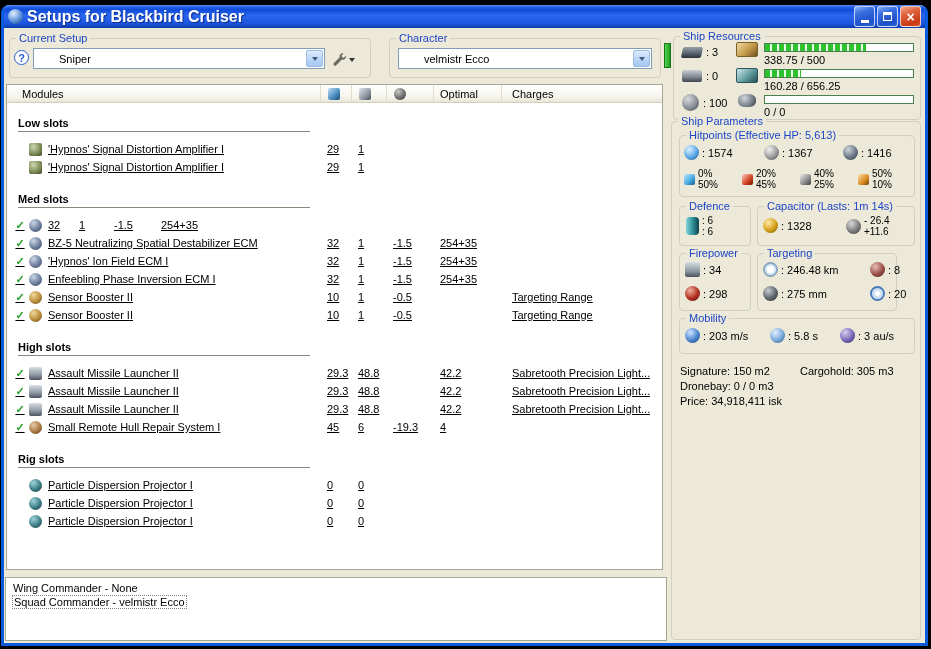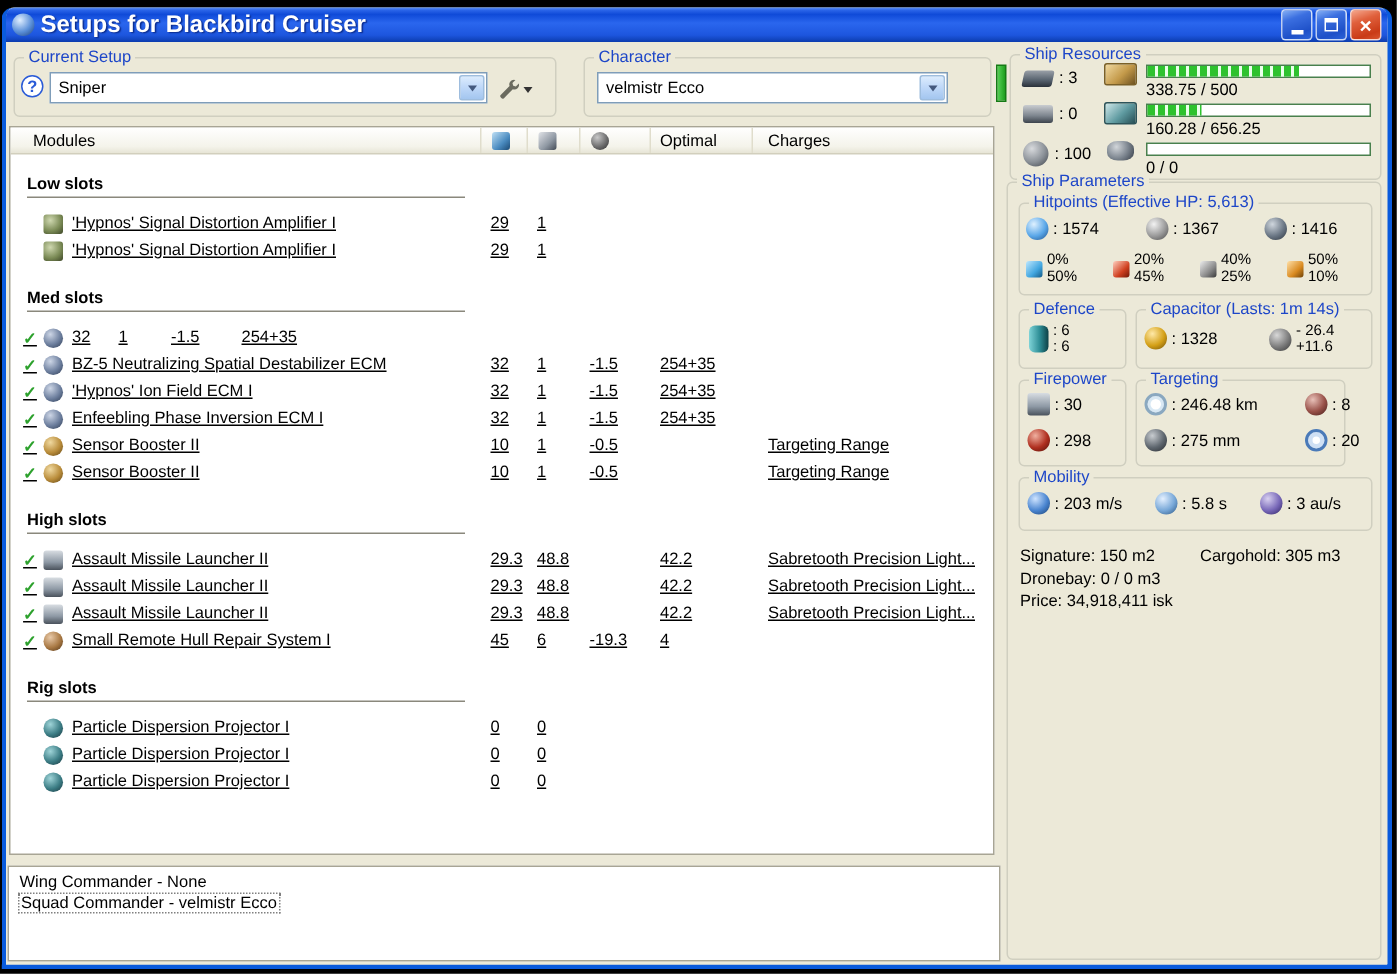--- a/index.html
+++ b/index.html
@@ -24,21 +24,21 @@
   .tb-min i { display:block; width:8px; height:3px; background:#fff; margin-top:10px; }
   .tb-max i { display:block; width:9px; height:9px; border:1px solid #fff; border-top:3px solid #fff; }
   .content { position:relative; height:615px; }
 
   .gbox { position:absolute; border:1px solid #d0cfc0; border-radius:4px; }
   .glabel { position:absolute; top:-7px; left:6px; background:#ece9d8; padding:0 3px;
             color:#1d46c8; font-size:11px; white-space:nowrap; }
 
   .combo { position:absolute; height:21px; background:#fff; border:1px solid #7f9db9;
            display:flex; align-items:center; font-size:11px; }
-  .combo .val { flex:1; padding:0 5px; white-space:nowrap; overflow:hidden; }
+  .combo .val { flex:1; padding:0 5px; white-space:nowrap; overflow:hidden;margin-left:20px; }
   .combo .cbtn { width:17px; height:17px; margin:1px; border:1px solid #9ebdde; border-radius:2px;
                  background:linear-gradient(#dcecfd,#c1d9f9 45%,#a3c6ef);
                  display:flex; align-items:center; justify-content:center; }
   .combo .cbtn::after { content:""; border:3px solid transparent; border-top:4px solid #44597e; margin-top:4px; }
 
   .help-icon { position:absolute; width:15px; height:15px; border-radius:50%; background:#fff;
                border:1px solid #2a5bd7; color:#2a5bd7; font-weight:bold; font-size:11px;
                display:flex; align-items:center; justify-content:center; }
   .tool-btn { position:absolute; display:flex; align-items:center; gap:3px; padding:2px; }
   .tool-btn .drop { width:0; height:0; border:3px solid transparent; border-top:4px solid #333; margin-top:4px; }
@@ -152,21 +152,21 @@
       <span class="tool-btn" style="left:320px;top:11px">
         <svg width="14" height="14" viewBox="0 0 16 16">
             <path d="M12.2 1.3a3.6 3.6 0 0 0-3.4 4.8L2.6 12.3a1.8 1.8 0 1 0 2.5 2.5l6.2-6.2a3.6 3.6 0 0 0 4.6-4.4l-2.3 2.3-2-.6-.6-2 2.3-2.3a3.6 3.6 0 0 0-1.1-.3z" fill="#6b6b5f"></path>
           </svg>
         <span class="drop"></span>
       </span>
     </div>
 
     <div class="gbox" style="left:385px;top:10px;width:272px;height:40px">
       <span class="glabel">Character</span>
-      <div class="combo" style="left:8px;top:9px;width:234px">
+      <div class="combo" style="left:8px;top:9px;width:254px">
         <span class="val">velmistr Ecco</span>
         <span class="cbtn"></span>
       </div>
     </div>
     <div class="char-ok"></div>
 
     <div class="gbox" style="left:669px;top:8px;width:248px;height:84px">
       <span class="glabel">Ship Resources</span>
       <div class="res-stat" style="left:8px;top:9px">
         <span class="ricon turret-icon"></span>
@@ -439,21 +439,21 @@
               <i>- 26.4</i>
               <i>+11.6</i>
             </span>
         </div>
       </div>
 
       <div class="gbox" style="left:7px;top:131px;width:72px;height:58px">
         <span class="glabel">Firepower</span>
         <div class="stat" style="left:5px;top:8px">
           <span class="picon volley-icon"></span>
-          <span>: 30</span>
+          <span>: 34</span>
         </div>
         <div class="stat" style="left:5px;top:32px">
           <span class="picon dps-icon"></span>
           <span>: 298</span>
         </div>
       </div>
 
       <div class="gbox" style="left:85px;top:131px;width:140px;height:58px">
         <span class="glabel">Targeting</span>
         <div class="stat" style="left:5px;top:8px">

